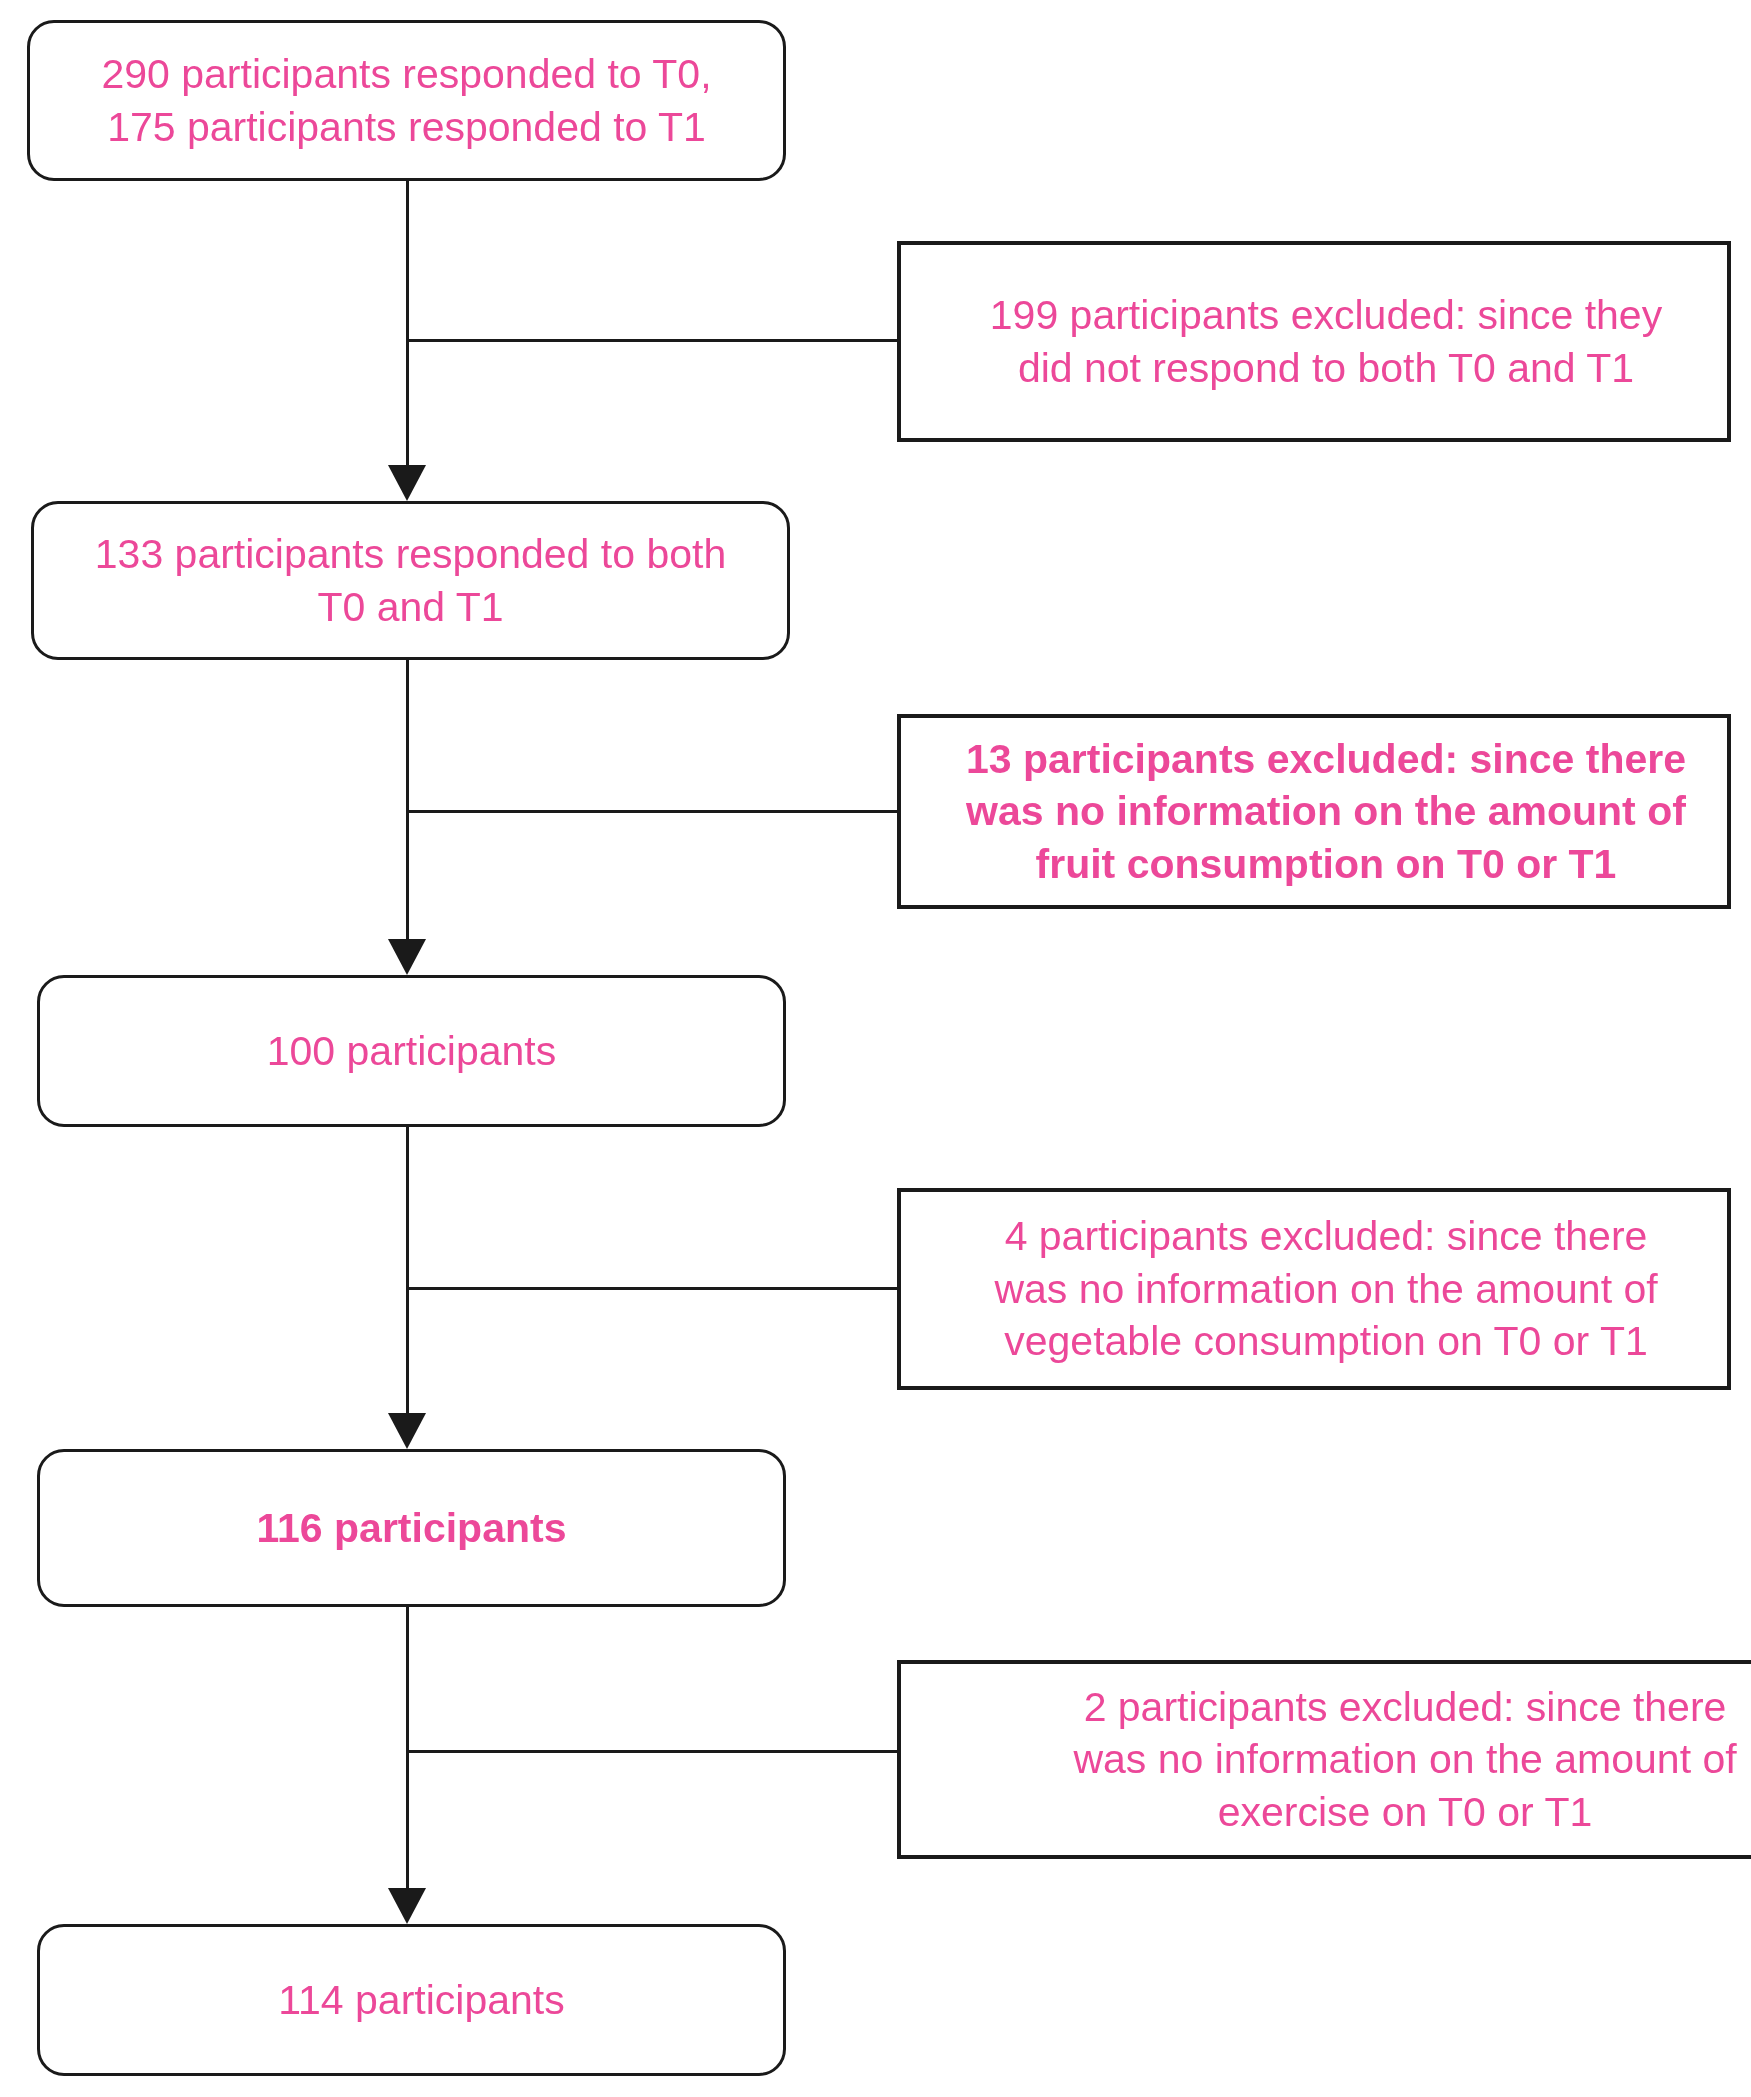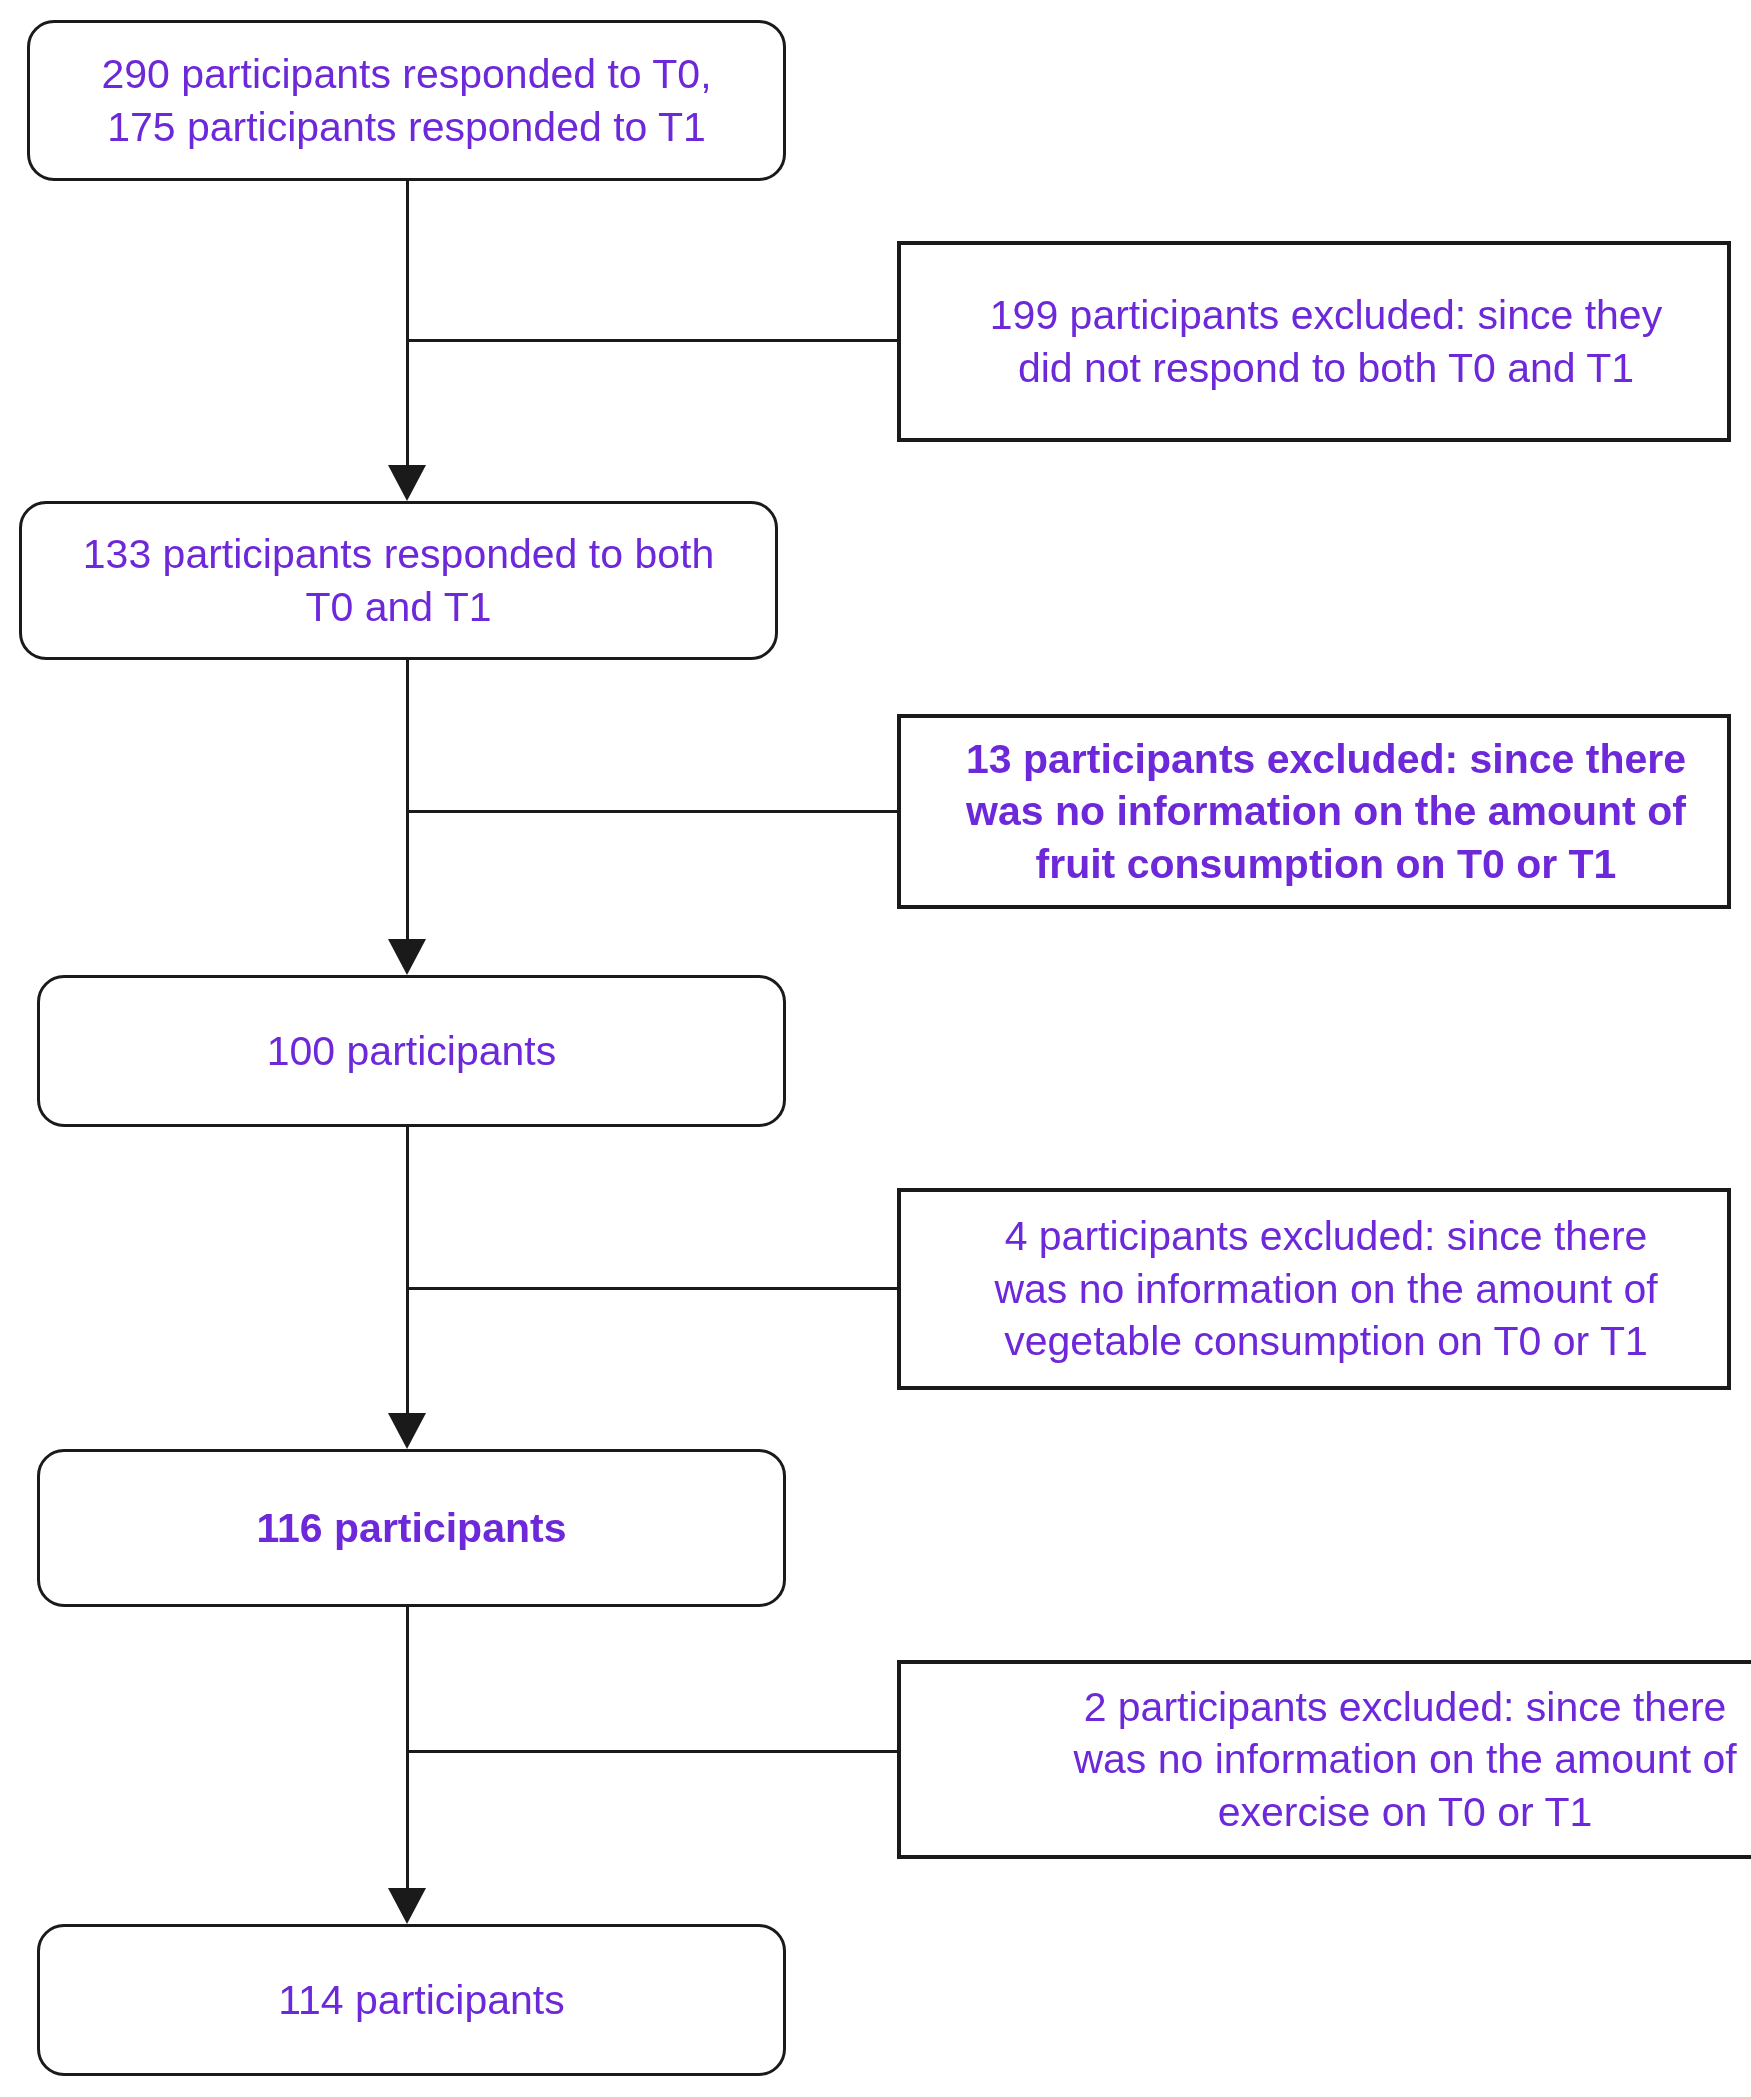--- a/index.html
+++ b/index.html
@@ -19,21 +19,21 @@
     position: absolute;
     box-sizing: border-box;
     background: #ffffff;
     display: flex;
     align-items: center;
     justify-content: center;
     text-align: center;
     font-size: 41px;
     line-height: 1.28;
     white-space: pre-line;
-    color: #6d28d9;
+    color: #ec4899;
   }
   .main-box {
     border: 3.6px solid #1a1a1a;
     border-radius: 27px;
   }
   .excl-box {
     border: 4.3px solid #1a1a1a;
     padding-left: 24px;
   }
   .vline {
@@ -50,21 +50,21 @@
     position: absolute;
     width: 0;
     height: 0;
     border-left: 19.4px solid transparent;
     border-right: 19.4px solid transparent;
     border-top: 36px solid #1a1a1a;
   }
 
   
   #box-a { left: 27px;  top: 20px;   width: 759px; height: 161px; }
-  #box-b { left: 19px;  top: 501px;  width: 759px; height: 159px; }
+  #box-b { left: 31px;  top: 501px;  width: 759px; height: 159px; }
   #box-c { left: 37px;  top: 975px; width: 749px; height: 152px; }
   #box-d { left: 37px;  top: 1449px; width: 749px; height: 158px; font-weight: bold; }
   #box-e { left: 37px;  top: 1924px; width: 749px; height: 152px; padding-left: 20px; }
 
   
   #box-r1 { left: 897px; top: 241px;  width: 834px; height: 201px; }
   #box-r2 { left: 897px; top: 714px;  width: 834px; height: 195px; font-weight: bold; }
   #box-r3 { left: 897px; top: 1188px; width: 834px; height: 202px; }
   #box-r4 { left: 897px; top: 1660px; width: 992px; height: 199px; }
 

